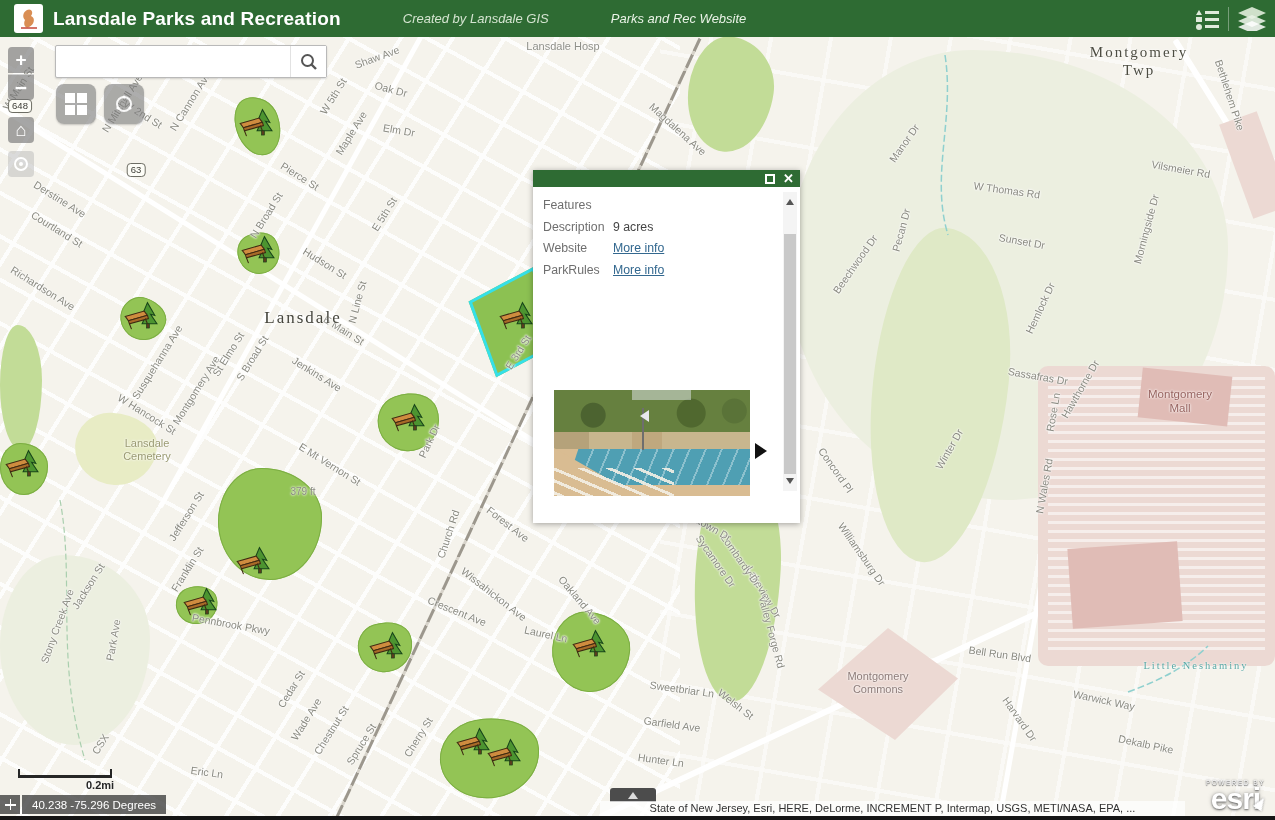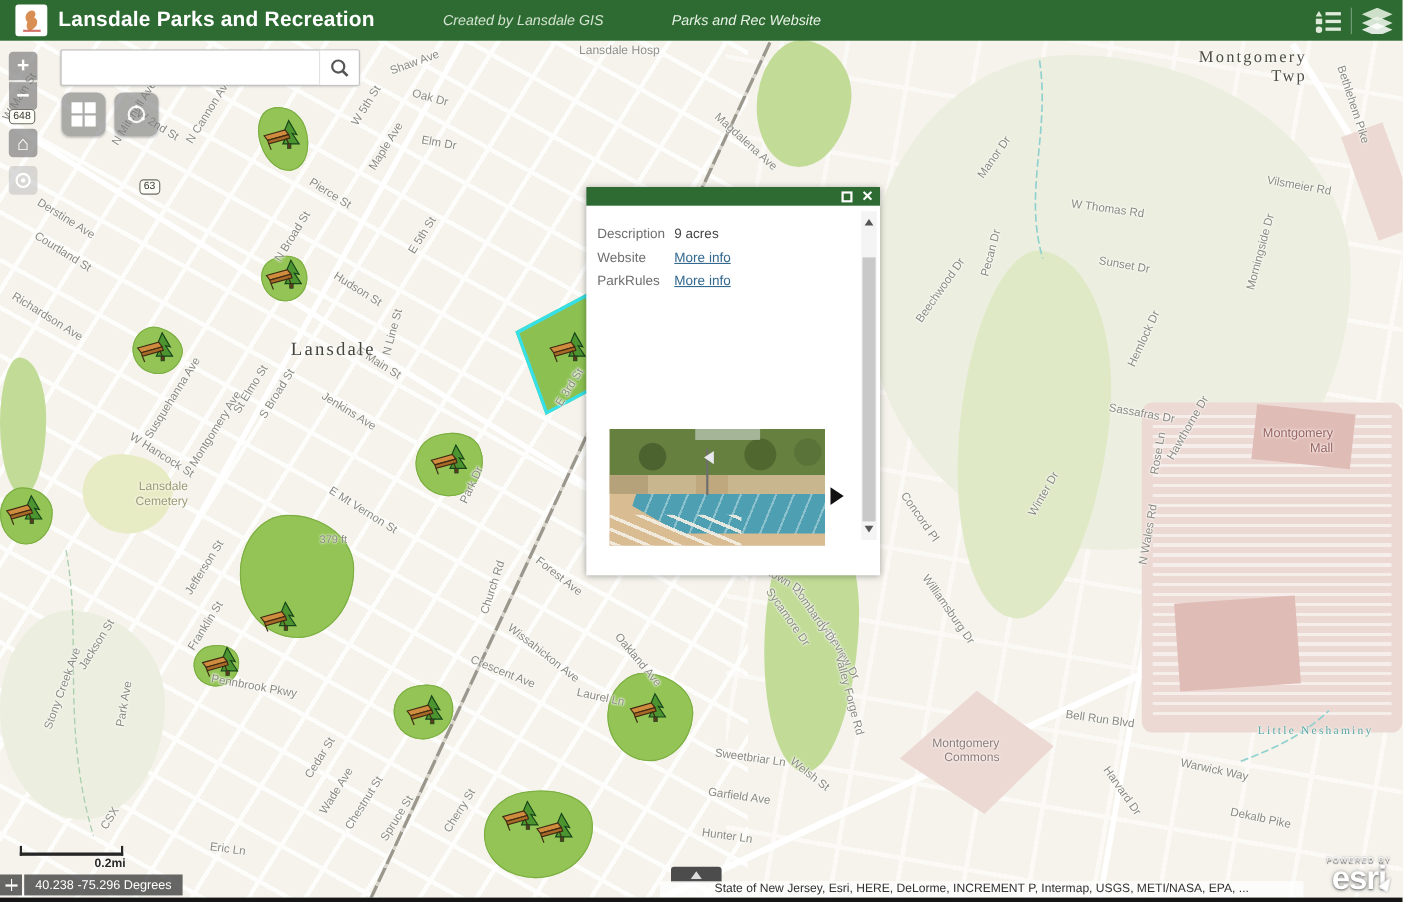--- a/index.html
+++ b/index.html
@@ -33,21 +33,21 @@
 
   .selected-park { position:absolute; left:478px; top:282px; width:74px; height:80px;
     background:#8cc152; border:3px solid #35e0e8; transform:rotate(-28deg) skewX(-8deg); }
 
   .creeks { position:absolute; inset:0; pointer-events:none; }
 
   .marker { position:absolute; width:36px; height:32px; transform:translate(-50%,-55%); cursor:pointer; }
 
   .street-label { position:absolute; white-space:nowrap; font-size:10.5px; color:#8a8a81;
     text-shadow:0 0 2px #fff,0 0 3px #fff,0 0 2px #fff; pointer-events:none; }
-  .city-label { position:absolute; text-align:right; line-height:1.2; white-space:nowrap;
+  .city-label { position:absolute; text-align:center; line-height:1.2; white-space:nowrap;
     text-shadow:0 0 2px #fff,0 0 3px #fff; pointer-events:none; }
   .city-label.serif { font-family:"Liberation Serif",serif; letter-spacing:2px; }
   .route-shield { position:absolute; transform:translate(-50%,-50%); background:#fdfdf7;
     border:1px solid #6d6d64; border-radius:4px; font-size:9.5px; line-height:12px;
     padding:0 3px; color:#3c3c35; }
 
   
   .header { position:absolute; left:0; top:0; width:1275px; height:37px; background:#2e6b33;
     display:flex; align-items:center; z-index:40; }
   .logo { width:29px; height:29px; background:#fff; border-radius:3px; margin-left:14px;
@@ -514,20 +514,21 @@
   </div>
 
 <div class="popup">
   <div class="popup-titlebar">
     <div class="max-icon"></div>
     <div class="close-icon">✕</div>
   </div>
   <div class="popup-body">
     <div id="popup-fields">
   <div class="field-row">
+    <div class="field-label">Features</div>
   </div>
 
   <div class="field-row">
     <div class="field-label">Description</div>
     <div class="field-value">9 acres</div>
   </div>
 
   <div class="field-row">
     <div class="field-label">Website</div>
     <div class="field-value link">More info</div>

